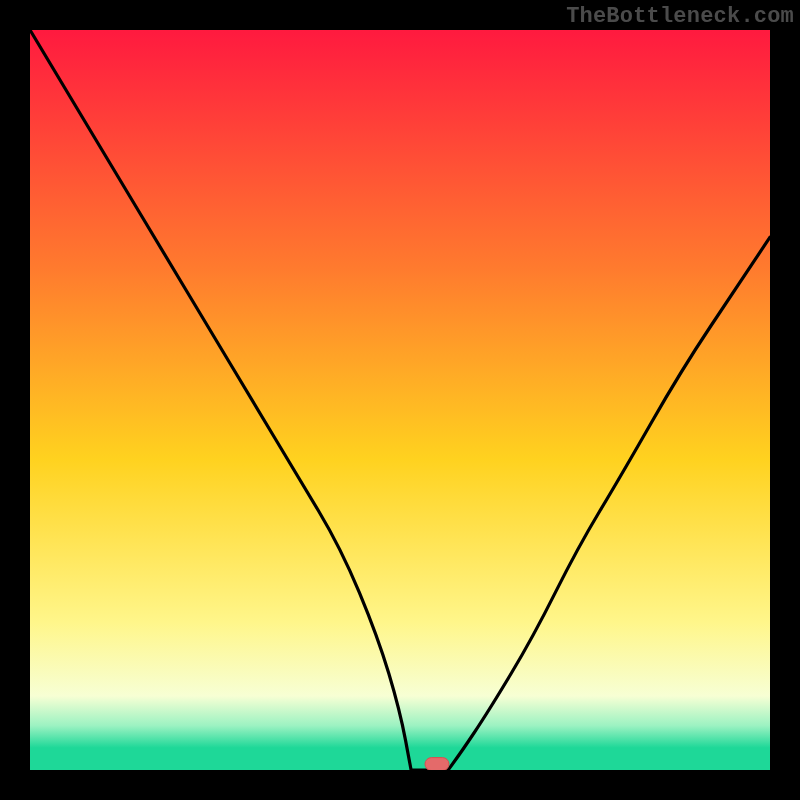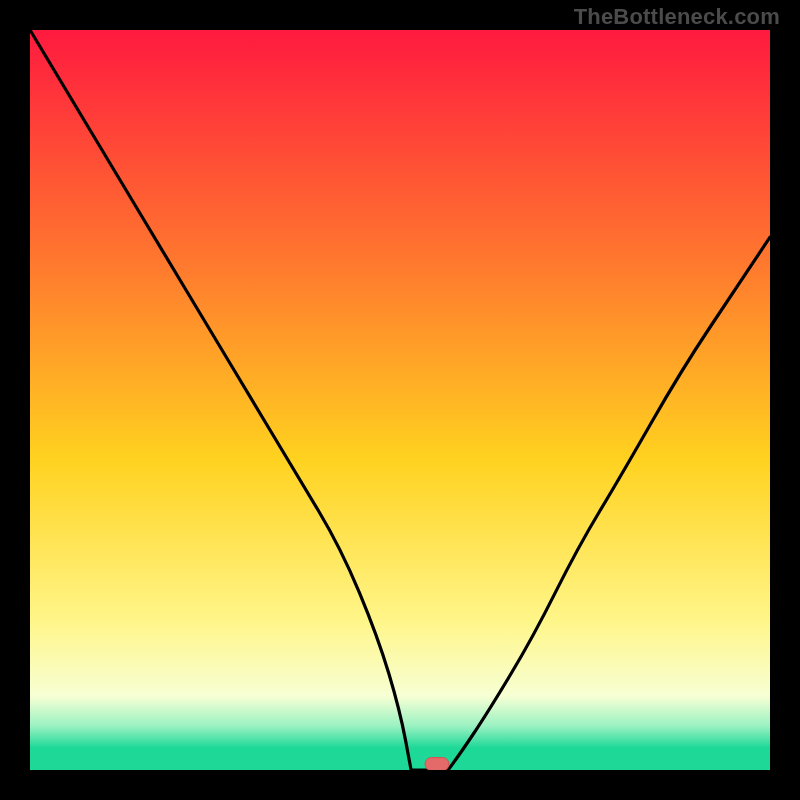--- a/index.html
+++ b/index.html
@@ -14,26 +14,27 @@
   .frame {
     position: absolute;
     top: 0; left: 0;
     width: 800px;
     height: 800px;
     background: #000;
   }
   .watermark {
     position: absolute;
     top: 4px;
-    right: 20px;
+    right: 6px;
     color: #4b4b4b;
     font-size: 22px;
     font-weight: 600;
     letter-spacing: 0.2px;
     user-select: none;
+    font-family: Liberation Mono, monospace;
   }
   .plot {
     position: absolute;
     left: 30px;
     top: 30px;
     width: 740px;
     height: 740px;
   }
   svg { display: block; }
 </style>

